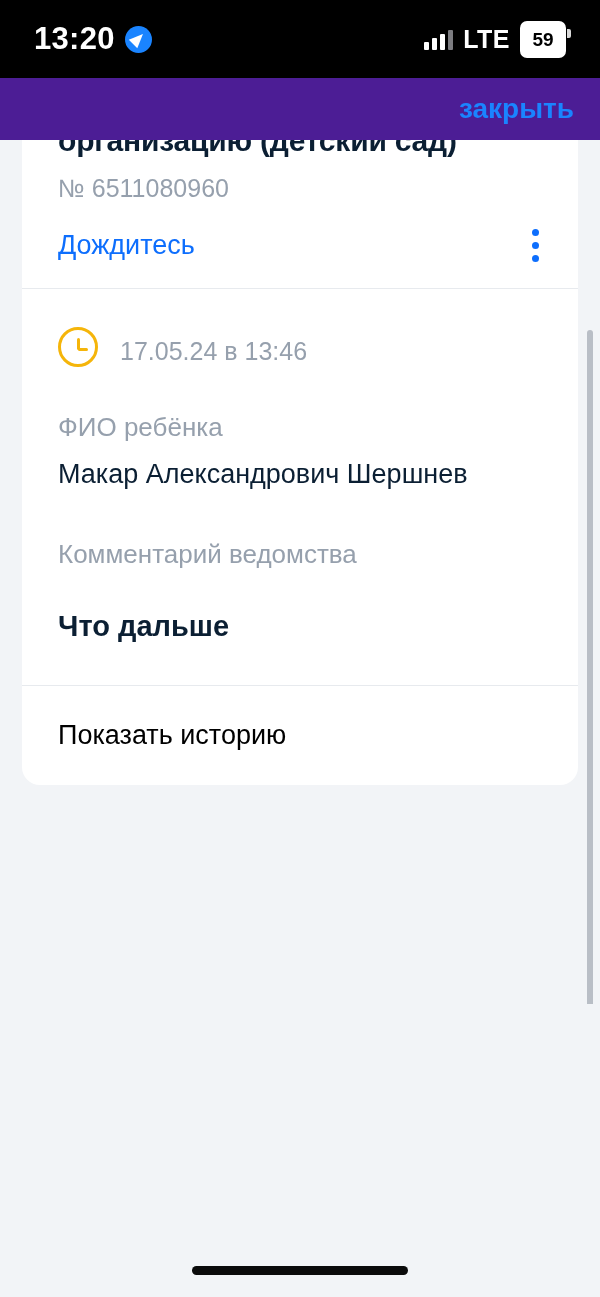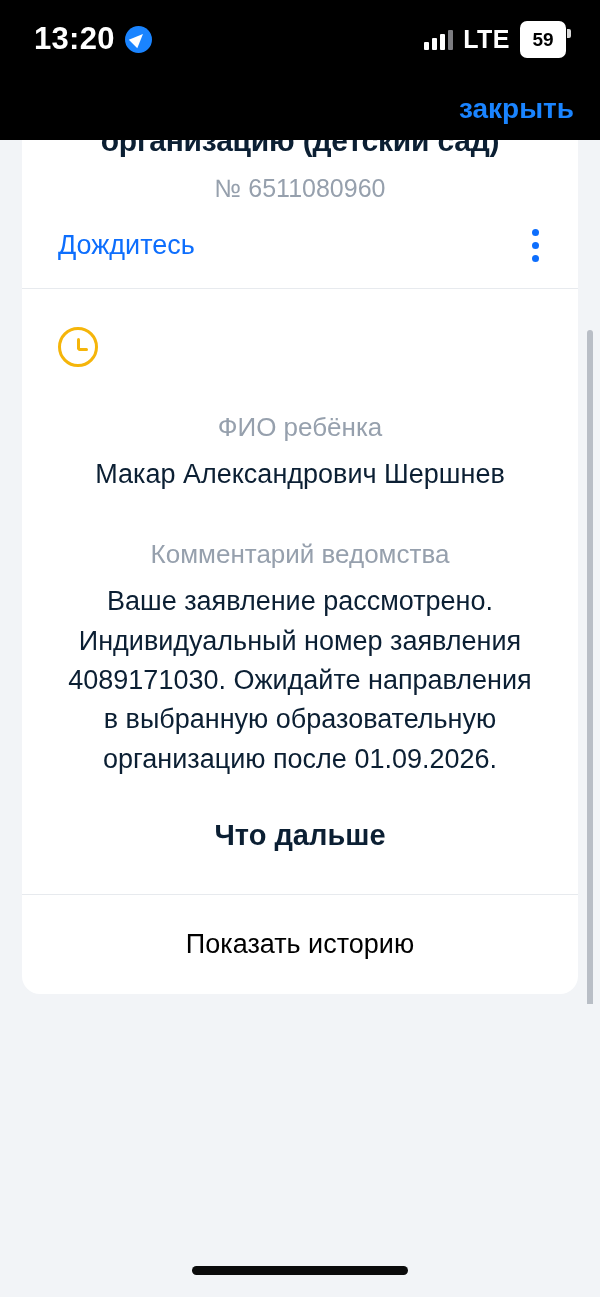--- a/index.html
+++ b/index.html
@@ -1,15 +1,15 @@
 <!DOCTYPE html>
 <html><head>
 <meta charset="utf-8">
 <style>
-  * { box-sizing: border-box; margin: 0; padding: 0; text-align: center; }
+  * { box-sizing: border-box; margin: 0; padding: 0; }
   html, body {
     width: 600px;
     height: 1297px;
     background: #ffffff;
     font-family: "Liberation Sans", sans-serif;
     overflow: hidden;
   }
   .screen {
     position: relative;
     width: 600px;
@@ -110,21 +110,21 @@
   .battery span {
     color: #000000;
     font-size: 19px;
     font-weight: bold;
     line-height: 1;
   }
 
   
   .navbar {
     height: 62px;
-    background: #000000;
+    background: #4c1d95;
     display: flex;
     align-items: center;
     justify-content: flex-end;
     padding: 0 26px;
   }
   .close-link {
     color: #1a84ff;
     font-size: 28px;
     font-weight: bold;
   }
@@ -351,31 +351,31 @@
               <i></i>
             </span>
         </div>
       </div>
 
       <div class="divider"></div>
 
       <div class="status-block">
         <span class="clock-icon"></span>
         <div class="status-text">
+          <div class="status-date">17.05.24 в 13:46</div>
         </div>
       </div>
 
       <div class="field">
         <div class="field-label">ФИО ребёнка</div>
         <div class="field-value">Макар Александрович Шершнев</div>
       </div>
 
       <div class="field">
         <div class="field-label">Комментарий ведомства</div>
-        <div class="field-paragraph">Ваше заявление рассмотрено. Индивидуальный номер заявления 4089171030. Ожидайте направления в выбранную образовательную организацию после 01.09.2026.</div>
       </div>
 
       <div class="section-heading">Что дальше</div>
 
       <div class="card-footer">
         <span class="history-link">Показать историю</span>
       </div>
 
     </div>
 

